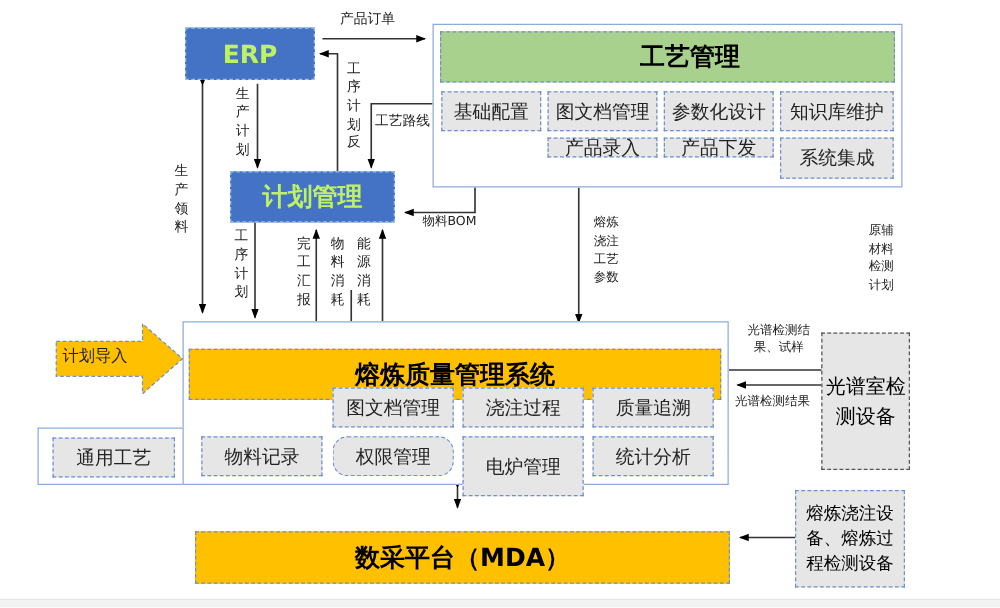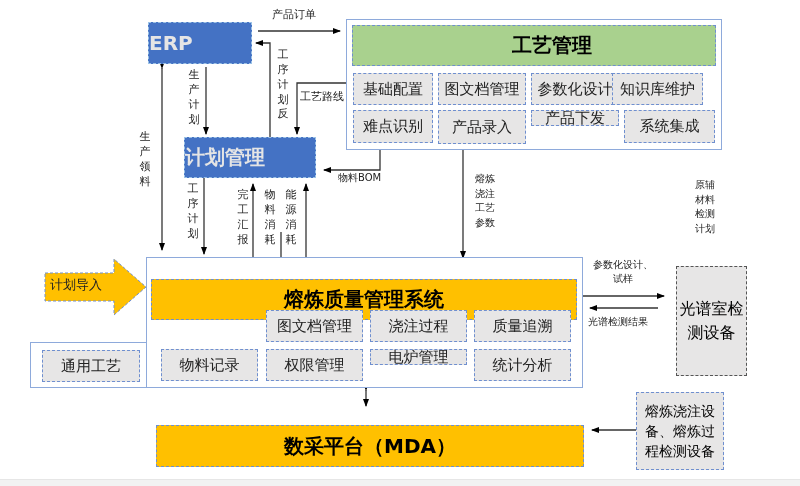--- a/index.html
+++ b/index.html
@@ -1,20 +1,20 @@
 <!DOCTYPE html>
 <html><head>
 <meta charset="utf-8">
 <style>
   html, body { margin:0; padding:0; background:#ffffff; }
   body { width:800px; height:486px; position:relative; overflow:hidden;
          font-family:"DejaVu Sans", "Liberation Sans", sans-serif; color:#000; }
   .abs { position:absolute; box-sizing:border-box; }
   .blue-box { background:#4472c4; border:1px dashed #9dc3e6; display:flex;
-              align-items:center; font-weight:bold; color:#e5e5e5; }
+              align-items:center; justify-content:center; font-weight:bold; color:#bef264; }
   .frame { border:1px solid #8eaadb; background:#fff; }
   .green-bar { background:#a9d18e; border:1px dashed #6f8fcf; display:flex;
                align-items:center; justify-content:center; font-weight:bold; font-size:20px; }
   .orange-bar { background:#ffc000; border:1px dashed #6f8fcf; display:flex;
                 align-items:center; justify-content:center; font-weight:bold; font-size:20px;margin-top:16px; }
   .cell { background:#e7e6e6; border:1px dashed #6f8fcf; display:flex;
           align-items:center; justify-content:center; font-size:15px; color:#222; }
   .gray-dash { background:#e7e6e6; border:1px dashed #555; display:flex;
                align-items:center; justify-content:center; text-align:center; }
   .lbl { font-size:11px; color:#222; line-height:1.25; }
@@ -73,65 +73,64 @@
   <span>计划管理</span>
 </div>
 
 <div class="abs frame" style="left:346px;top:19px;width:376px;height:131px;">
   <div class="abs green-bar" style="left:5px;top:5px;width:364px;height:41px;padding-left:36px;">
     <span>工艺管理</span>
   </div>
   <div class="abs cell" style="left:6px;top:53px;width:80px;height:32px;">基础配置</div>
   <div class="abs cell" style="left:91px;top:53px;width:88px;height:32px;">图文档管理</div>
   <div class="abs cell" style="left:184px;top:53px;width:88px;height:32px;">参数化设计</div>
-  <div class="abs cell" style="left:265px;top:53px;width:91px;height:32px;">知识库维护</div>
-  <div class="abs cell" style="left:6px;top:90px;width:80px;height:33px;">难点识别</div>
-  <div class="abs cell" style="left:91px;top:90px;width:88px;height:34px;">产品录入</div>
+  <div class="abs cell" style="left:277px;top:53px;width:91px;height:32px;">知识库维护</div>
+  <div class="abs cell" style="left:91px;top:90px;width:88px;height:16px;">产品录入</div>
   <div class="abs cell" style="left:184px;top:90px;width:88px;height:16px;">产品下发</div>
   <div class="abs cell" style="left:277px;top:90px;width:91px;height:33px;">系统集成</div>
 </div>
 
 <div class="abs frame" style="left:30px;top:342px;width:120px;height:46px;">
   <div class="abs cell" style="left:11px;top:7px;width:98px;height:32px;">通用工艺</div>
 </div>
 
 <div class="abs frame" style="left:146px;top:257px;width:437px;height:131px;">
   <div class="abs orange-bar" style="left:4px;top:5px;width:426px;height:41px;">
     <span>熔炼质量管理系统</span>
   </div>
   <div class="abs cell" style="left:119px;top:52px;width:97px;height:32px;">图文档管理</div>
   <div class="abs cell" style="left:223px;top:52px;width:97px;height:32px;">浇注过程</div>
   <div class="abs cell" style="left:327px;top:52px;width:97px;height:32px;">质量追溯</div>
   <div class="abs cell" style="left:14px;top:91px;width:97px;height:32px;">物料记录</div>
-  <div class="abs cell" style="left:119px;top:91px;width:97px;height:32px;">权限管理</div>
-  <div class="abs cell" style="left:223px;top:91px;width:97px;height:16px;">电炉管理</div>
+  <div class="abs cell" style="left:119px;top:91px;width:97px;height:32px;border-radius:12px;">权限管理</div>
+  <div class="abs cell" style="left:223px;top:91px;width:97px;height:48px;">电炉管理</div>
   <div class="abs cell" style="left:327px;top:91px;width:97px;height:32px;">统计分析</div>
 </div>
 
 <svg class="abs" style="left:44px;top:258px;" width="104" height="58">
   <path d="M1,15 L70,15 L70,1 L102,29 L70,57 L70,43 L1,43 Z" fill="#ffc000" stroke="#6f8fcf" stroke-width="1" stroke-dasharray="3,2"></path>
 </svg>
 <div class="abs" style="left:50px;top:276px;width:70px;font-size:13px;color:#222;">计划导入</div>
 
 <div class="abs orange-bar" style="left:156px;top:409px;width:428px;height:42px;">
   <span>数采平台（MDA）</span>
 </div>
 
-<div class="abs gray-dash" style="left:676px;top:266px;width:71px;height:110px;font-size:16px;line-height:1.5;padding:0 2px;">光谱室检测设备</div>
+<div class="abs gray-dash" style="left:657px;top:266px;width:71px;height:110px;font-size:16px;line-height:1.5;padding:0 2px;">光谱室检测设备</div>
 
 <div class="abs gray-dash" style="left:636px;top:392px;width:88px;height:78px;font-size:14px;line-height:1.45;border-color:#6f8fcf;padding:0 4px;">熔炼浇注设备、熔炼过程检测设备</div>
 
 <div class="abs lbl" style="left:272px;top:8px;">产品订单</div>
 <div class="abs vlbl" style="left:187px;top:68px;">生产计划</div>
 <div class="abs vlbl" style="left:276px;top:48px;">工序计划反</div>
 <div class="abs lbl" style="left:300px;top:90px;">工艺路线</div>
 <div class="abs vlbl" style="left:138px;top:130px;">生产领料</div>
 <div class="abs lbl" style="left:338px;top:172px;font-size:10px;">物料BOM</div>
 <div class="abs vlbl" style="left:186px;top:182px;">工序计划</div>
 <div class="abs vlbl" style="left:236px;top:188px;">完工汇报</div>
 <div class="abs vlbl" style="left:263px;top:188px;">物料消耗</div>
 <div class="abs vlbl" style="left:284px;top:188px;">能源消耗</div>
 <div class="abs lbl" style="left:475px;top:172px;width:26px;font-size:10px;line-height:1.45;">熔炼浇注工艺参数</div>
 <div class="abs lbl" style="left:695px;top:178px;width:26px;font-size:10px;line-height:1.45;">原辅材料检测计划</div>
-<div class="abs lbl" style="left:592px;top:258px;width:62px;font-size:10px;text-align:center;line-height:1.4;">参数化设计、试样</div>
+<div class="abs lbl" style="left:592px;top:258px;width:62px;font-size:10px;text-align:center;line-height:1.4;">光谱检测结果、试样</div>
 <div class="abs lbl" style="left:588px;top:316px;font-size:10px;">光谱检测结果</div>
 
 <div class="bottom-line"></div>
 
 </body></html>

